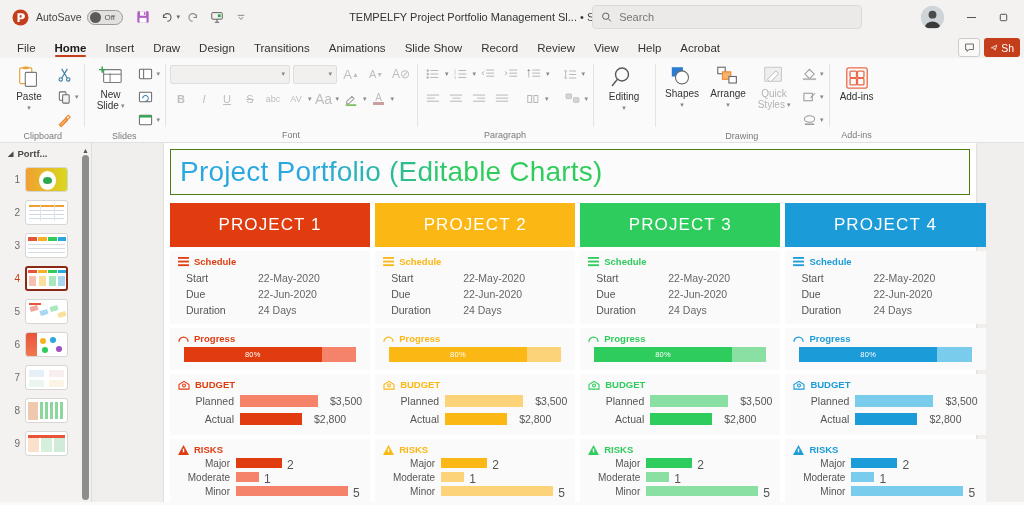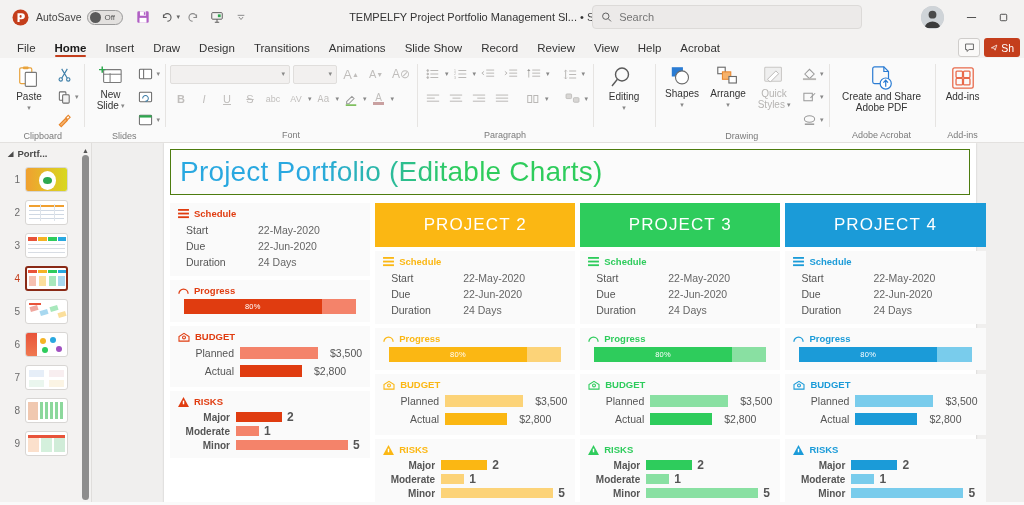--- a/index.html
+++ b/index.html
@@ -199,21 +199,21 @@
     color:#fff; font-size:7.5px; letter-spacing:.3px;
   }
   .bud-row {
     display:flex; align-items:center; font-size:10.5px; color:#555; height:16px;
     margin-bottom:2px;
   }
   .bud-k { width:56px; text-align:right; margin-right:6px; }
   .bud-bar { height:12px; }
   .bud-v { margin-left:12px; color:#555; font-size:10.5px; }
   .risk-row {
-    display:flex; align-items:center; font-size:10px; color:#555; height:14px;font-weight:bold;
+    display:flex; font-size:10px; color:#555; height:14px;
   }
   .risk-k { width:52px; text-align:right; margin-right:6px; }
   .risk-bar { height:10px; }
   .risk-v { margin-left:5px; font-size:12px; color:#555; }
   svg { display:block; }
 </style>
 </head>
 <body>
 
 <div class="app">
@@ -437,21 +437,21 @@
           <div class="sm-btn dis" style="font-size:12px;">A⊘</div>
         </div>
         <div class="icon-row" style="gap:1px;">
           <div class="sm-btn dis" style="font-weight:bold;">B</div>
           <div class="sm-btn dis" style="font-style:italic;">I</div>
           <div class="sm-btn dis" style="text-decoration:underline;">U</div>
           <div class="sm-btn dis" style="text-decoration:line-through;">S</div>
           <div class="sm-btn dis" style="font-size:9px;">abc</div>
           <div class="sm-btn dis" style="font-size:9px;">AV</div>
           <span class="caret">▾</span>
-          <div class="sm-btn dis" style="font-size:10px;font-family:Liberation Mono, monospace;">Aa</div>
+          <div class="sm-btn dis" style="font-size:14px;">Aa</div>
           <span class="caret">▾</span>
           <div class="sm-btn dis">
             <svg width="14" height="14" viewBox="0 0 16 16" fill="none" stroke="#9a9a9a" stroke-width="1.2">
               <path d="M3 11 9 5l2.5 2.5L5.5 13.5H3z"></path>
                 <path d="M2 15h12" stroke="#7fbf5f" stroke-width="2"></path>
             </svg>
           </div>
           <span class="caret">▾</span>
           <div class="sm-btn dis" style="flex-direction:column;line-height:8px;">
             <span style="font-size:10px;">A</span>
@@ -623,35 +623,20 @@
                   <path d="M3 11.5h10" stroke-width="1.6"></path>
               </svg>
             </div>
             <span class="caret">▾</span>
           </div>
         </div>
       </div>
       <div class="rgroup-label">Drawing</div>
     </div>
 
-    <div class="rgroup">
-      <div class="rgroup-body">
-        <div class="big-btn" style="width:96px;">
-          <svg width="26" height="26" viewBox="0 0 28 28" fill="none" stroke="#2b7cd3" stroke-width="1.3">
-            <path d="M6 2h10l5 5v11a2 2 0 0 1-2 2H6a2 2 0 0 1-2-2V4a2 2 0 0 1 2-2z"></path>
-            <path d="M16 2v5h5"></path>
-            <circle cx="18" cy="20" r="6" fill="#fff" stroke="#2b7cd3"></circle>
-            <path d="M18 23.5v-7M15.5 19 18 16.4 20.5 19"></path>
-          </svg>
-          <span>Create and Share</span>
-          <span>Adobe PDF</span>
-        </div>
-      </div>
-      <div class="rgroup-label">Adobe Acrobat</div>
-    </div>
 
     <div class="rgroup">
       <div class="rgroup-body">
         <div class="big-btn" style="width:46px;">
           <svg width="26" height="26" viewBox="0 0 28 28" fill="none" stroke="#e86a4b" stroke-width="1.4">
             <rect x="3" y="3" width="22" height="22" rx="2"></rect>
             <rect x="6.5" y="6.5" width="7" height="7" rx="1"></rect>
             <rect x="14.5" y="6.5" width="7" height="7" rx="1"></rect>
             <rect x="6.5" y="14.5" width="7" height="7" rx="1"></rect>
             <rect x="14.5" y="14.5" width="7" height="7" rx="1"></rect>
@@ -779,20 +764,21 @@
     <div class="slidepane">
       <div class="slide">
 
         <div class="slide-title-box">
           <div class="slide-title">Project Portfolio (Editable Charts)</div>
         </div>
 
         <div class="cards">
 
           <div class="card">
+            <div class="card-hdr" style="background:#E03C10;">PROJECT 1</div>
 
             <div class="panel">
               <div class="panel-title" style="color:#E03C10;">
                 <svg width="11" height="10" viewBox="0 0 12 11">
                   <rect y="0" width="12" height="2" fill="#E03C10"></rect>
                     <rect y="4" width="12" height="2" fill="#E03C10"></rect>
                     <rect y="8" width="12" height="2" fill="#E03C10"></rect>
                 </svg>
                 <span>Schedule</span>
               </div>

